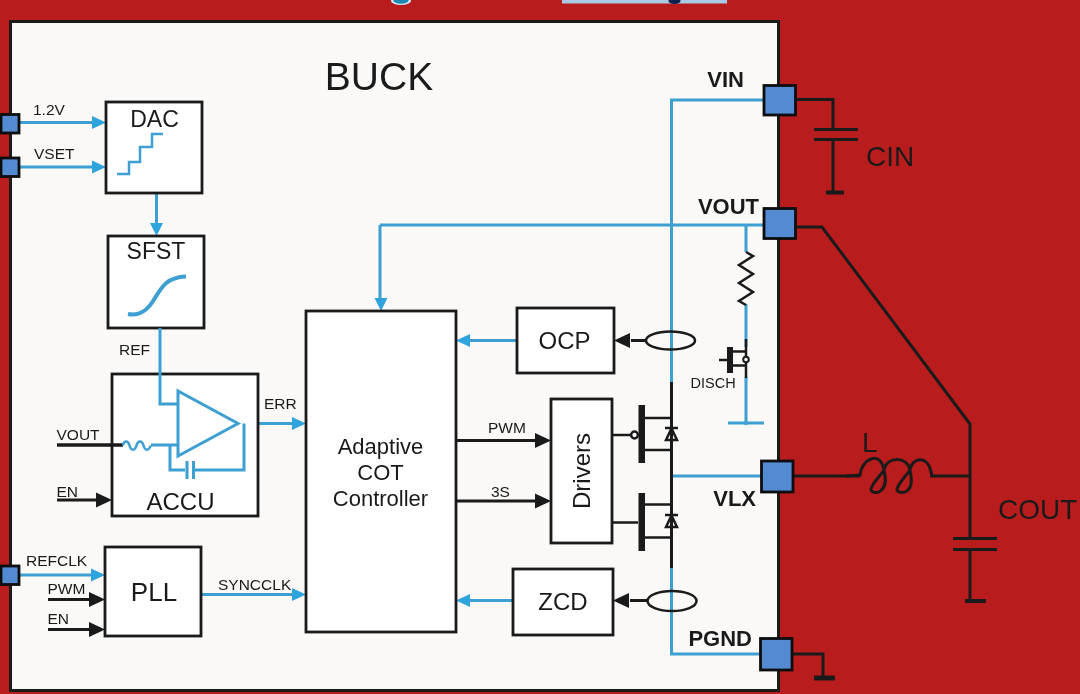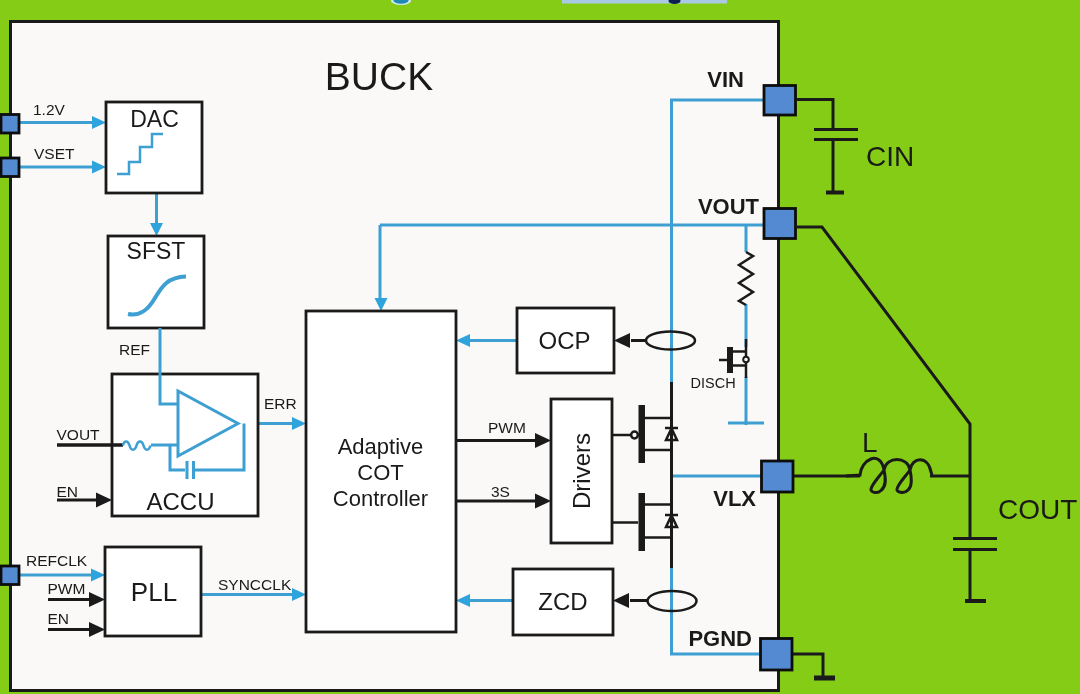--- a/index.html
+++ b/index.html
@@ -1,16 +1,16 @@
 <!DOCTYPE html>
 <html><head>
 <meta charset="utf-8">
 <style>
 html,body{margin:0;padding:0;background:#ffffff;}
-#wrap{position:relative;width:1080px;height:694px;background:#84cc16;overflow:hidden;}
+#wrap{position:relative;width:1080px;height:694px;background:#b91c1c;overflow:hidden;}
 svg{position:absolute;left:0;top:0;}
 text{font-family:"Liberation Sans",sans-serif;fill:#1a1a1a;}
 </style>
 </head>
 <body>
 <div id="wrap">
 <svg width="1080" height="694" viewBox="0 0 1080 694">
 
   <ellipse cx="401" cy="1" rx="10" ry="4" fill="#cfe7f4"></ellipse>
   <ellipse cx="401" cy="0.5" rx="7.5" ry="3.2" fill="#1e89b3"></ellipse>

